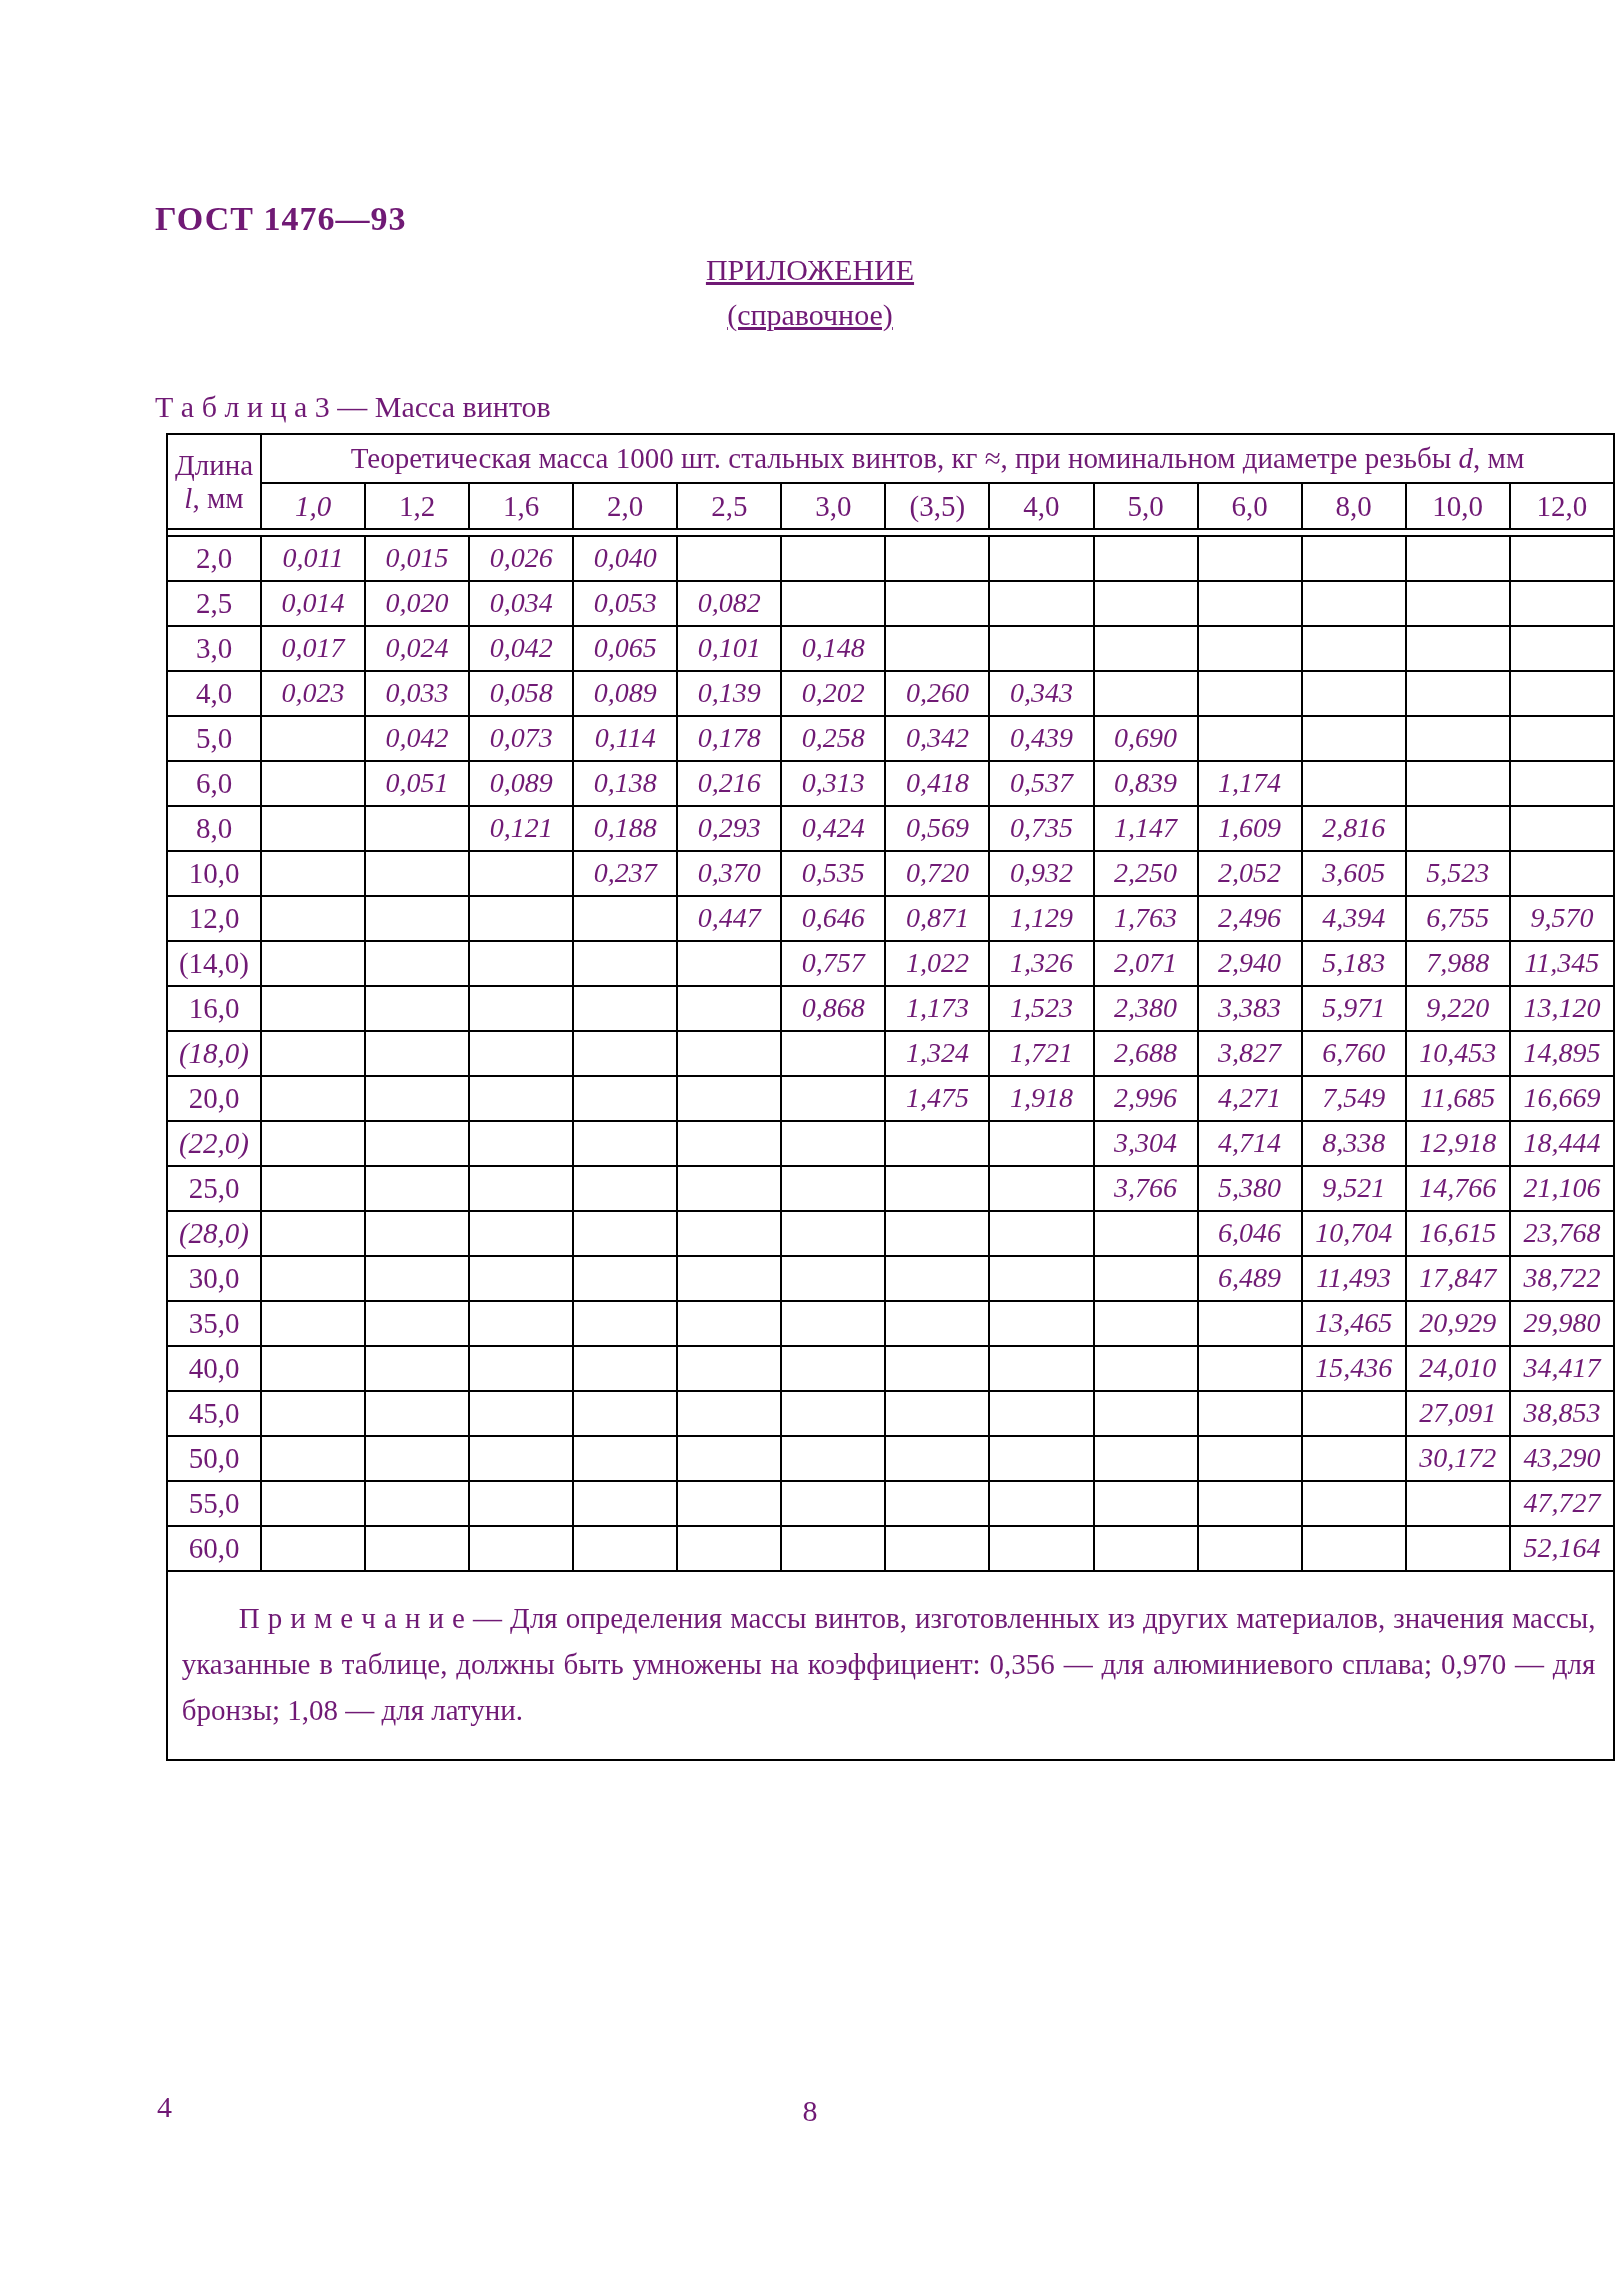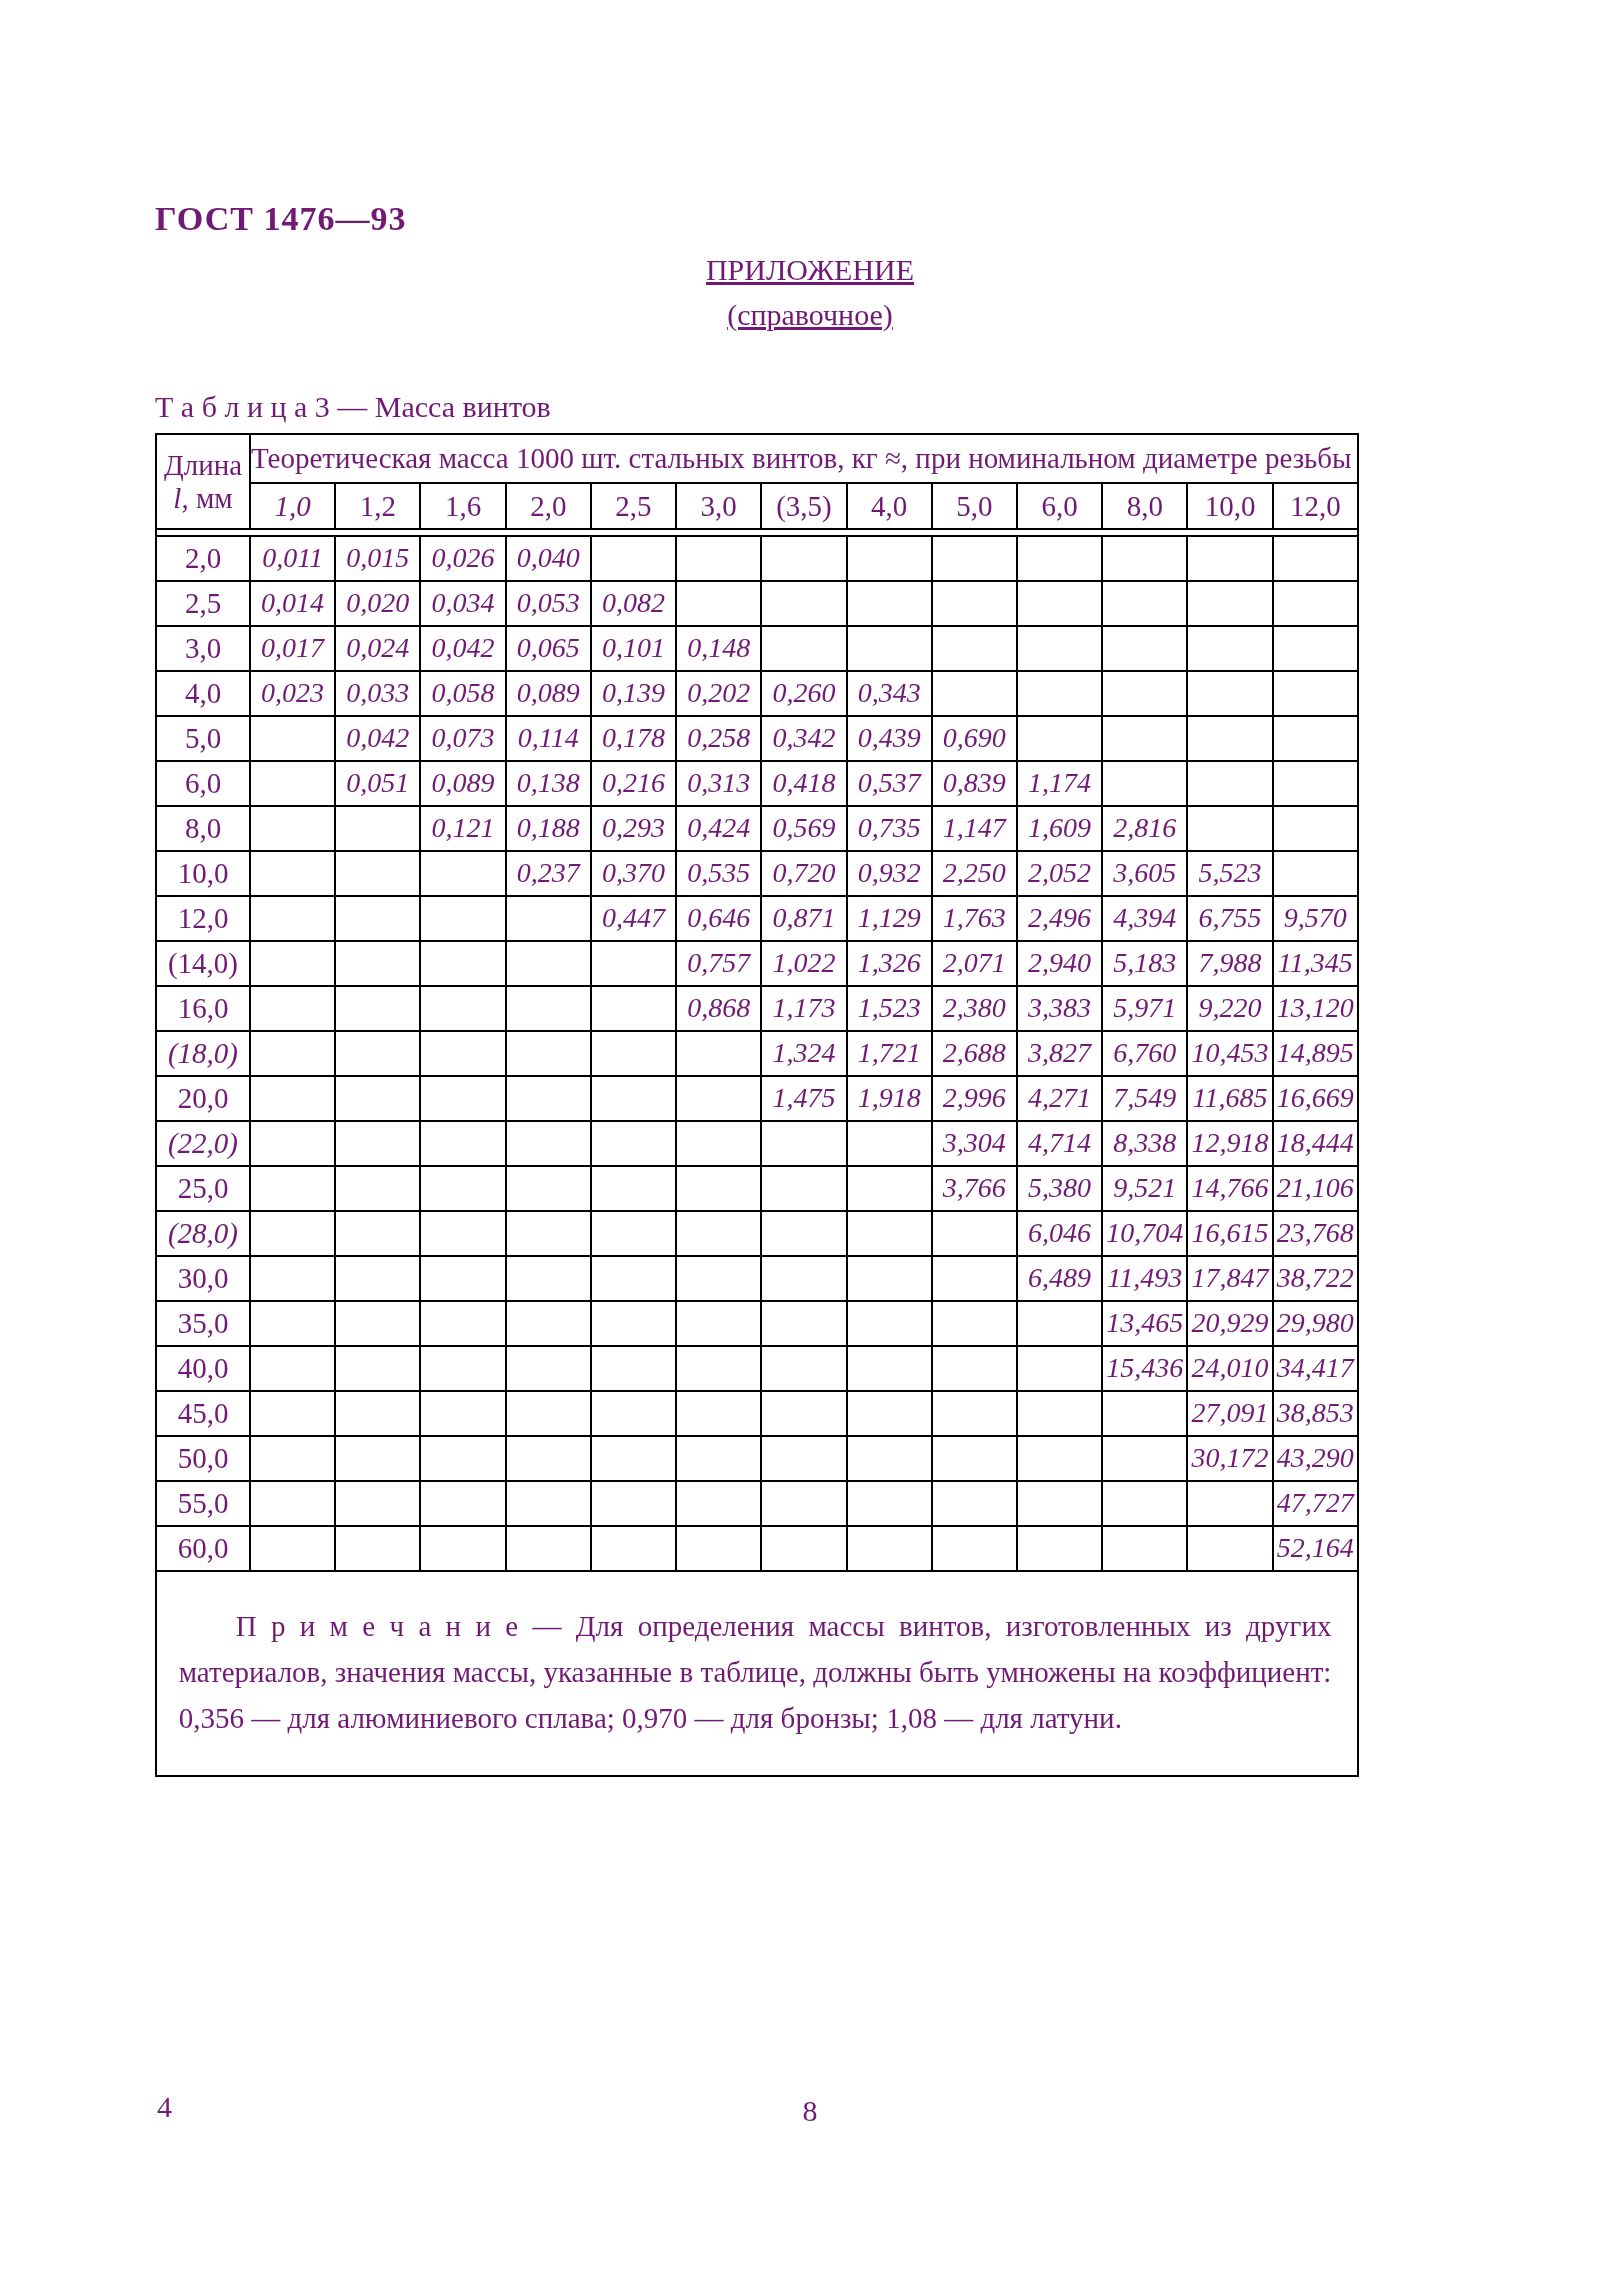--- a/index.html
+++ b/index.html
@@ -18,22 +18,22 @@
   }
   .appendix{
     position:absolute;left:0;top:247px;width:100%;
     text-align:center;font-size:30px;line-height:45px;text-decoration:underline;
   }
   .table-title{
     position:absolute;left:155px;top:390px;
     font-size:30px;
   }
   table.mass{
-    position:absolute;left:155px;top:433px;
-    width:1204px;
+    position:absolute;left:166px;top:433px;
+    width:1449px;
     border-collapse:collapse;table-layout:fixed;
     border:2.9px solid #000;
     padding-left:8px;
   }
   table.mass col.c0{width:94px;}
   table.mass th, table.mass td{
     border:2px solid #000;
     border-top-width:2.9px;border-bottom-width:2.9px;
     text-align:center;vertical-align:middle;
     font-weight:normal;padding:0;
@@ -45,21 +45,21 @@
   tr.spacer td{height:4.9px;border-bottom-width:1px;line-height:0;}
   tbody tr.data-row{height:45px;}
   tbody th.rl{font-size:29px;}
   tbody td.val{font-style:italic;font-size:28px;}
   .it{font-style:italic;}
   tr.note-row td{
     text-align:justify;white-space:normal;
     font-size:29px;line-height:46px;
     padding:23.5px 17.6px 25.5px 13.7px;
   }
-  .note-text{text-indent:57px;margin:8px;}
+  .note-text{text-indent:57px;margin:0;}
   .footer-left{
     position:absolute;left:157px;top:2090px;font-size:30px;
   }
   .footer-center{
     position:absolute;left:0;top:2094px;width:100%;
     text-align:center;font-size:30px;
   }
 </style>
 </head>
 <body>

